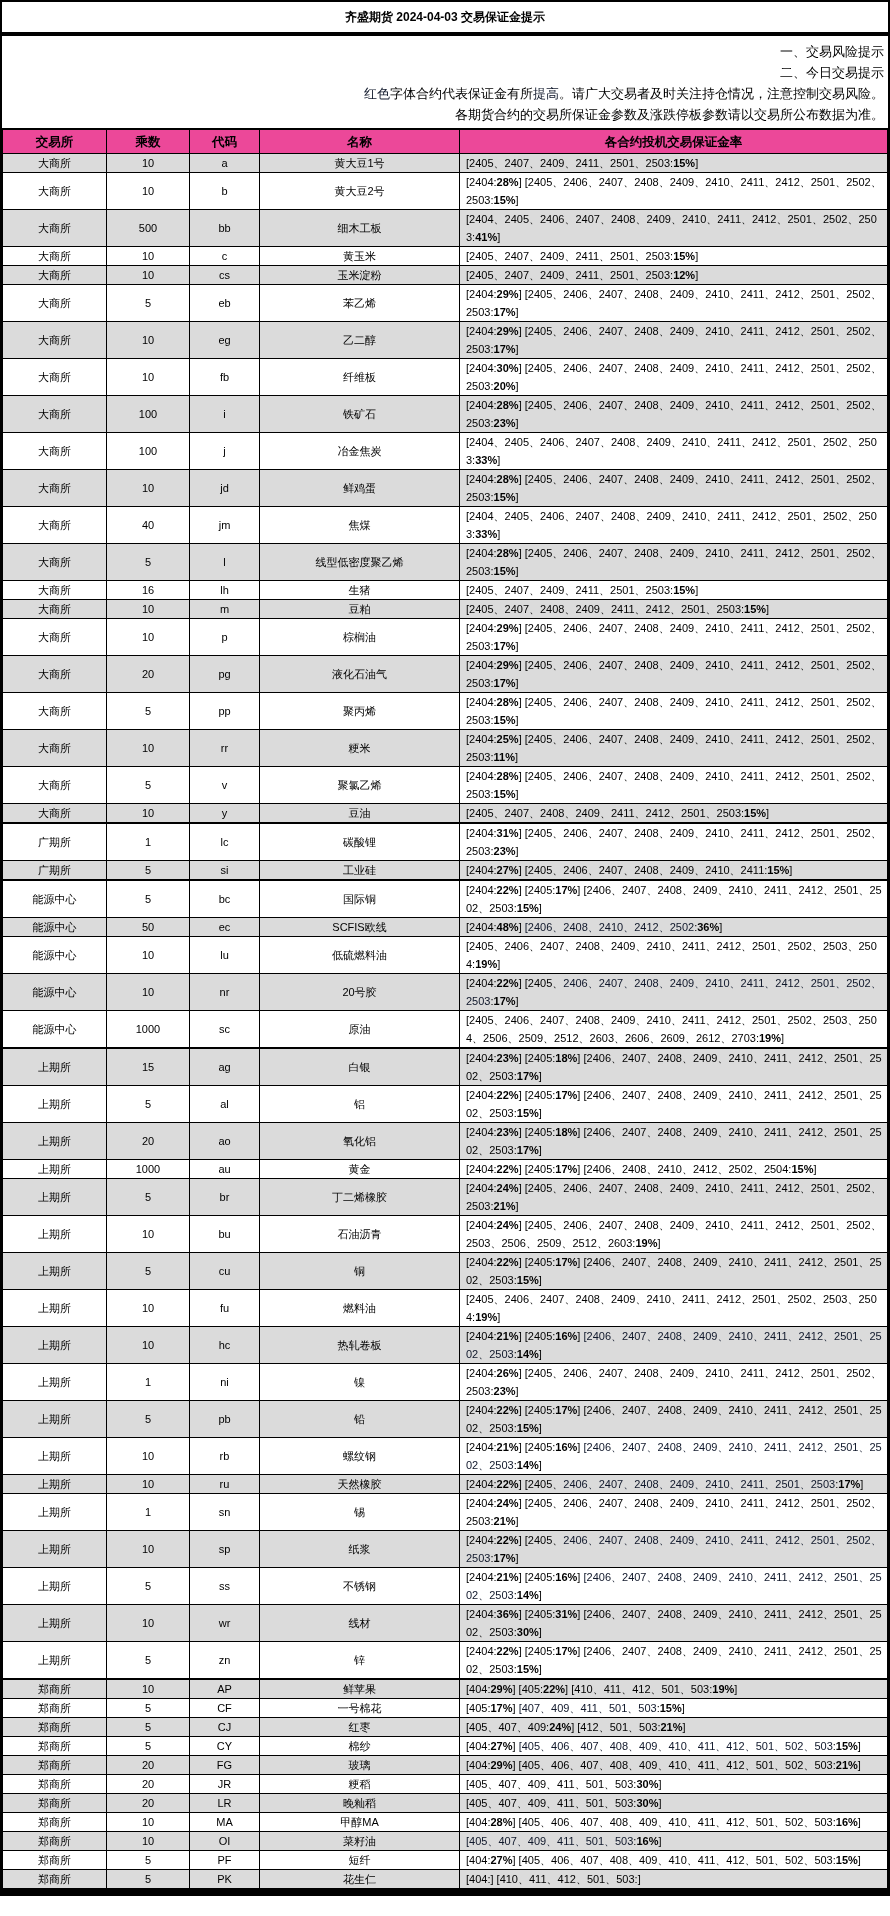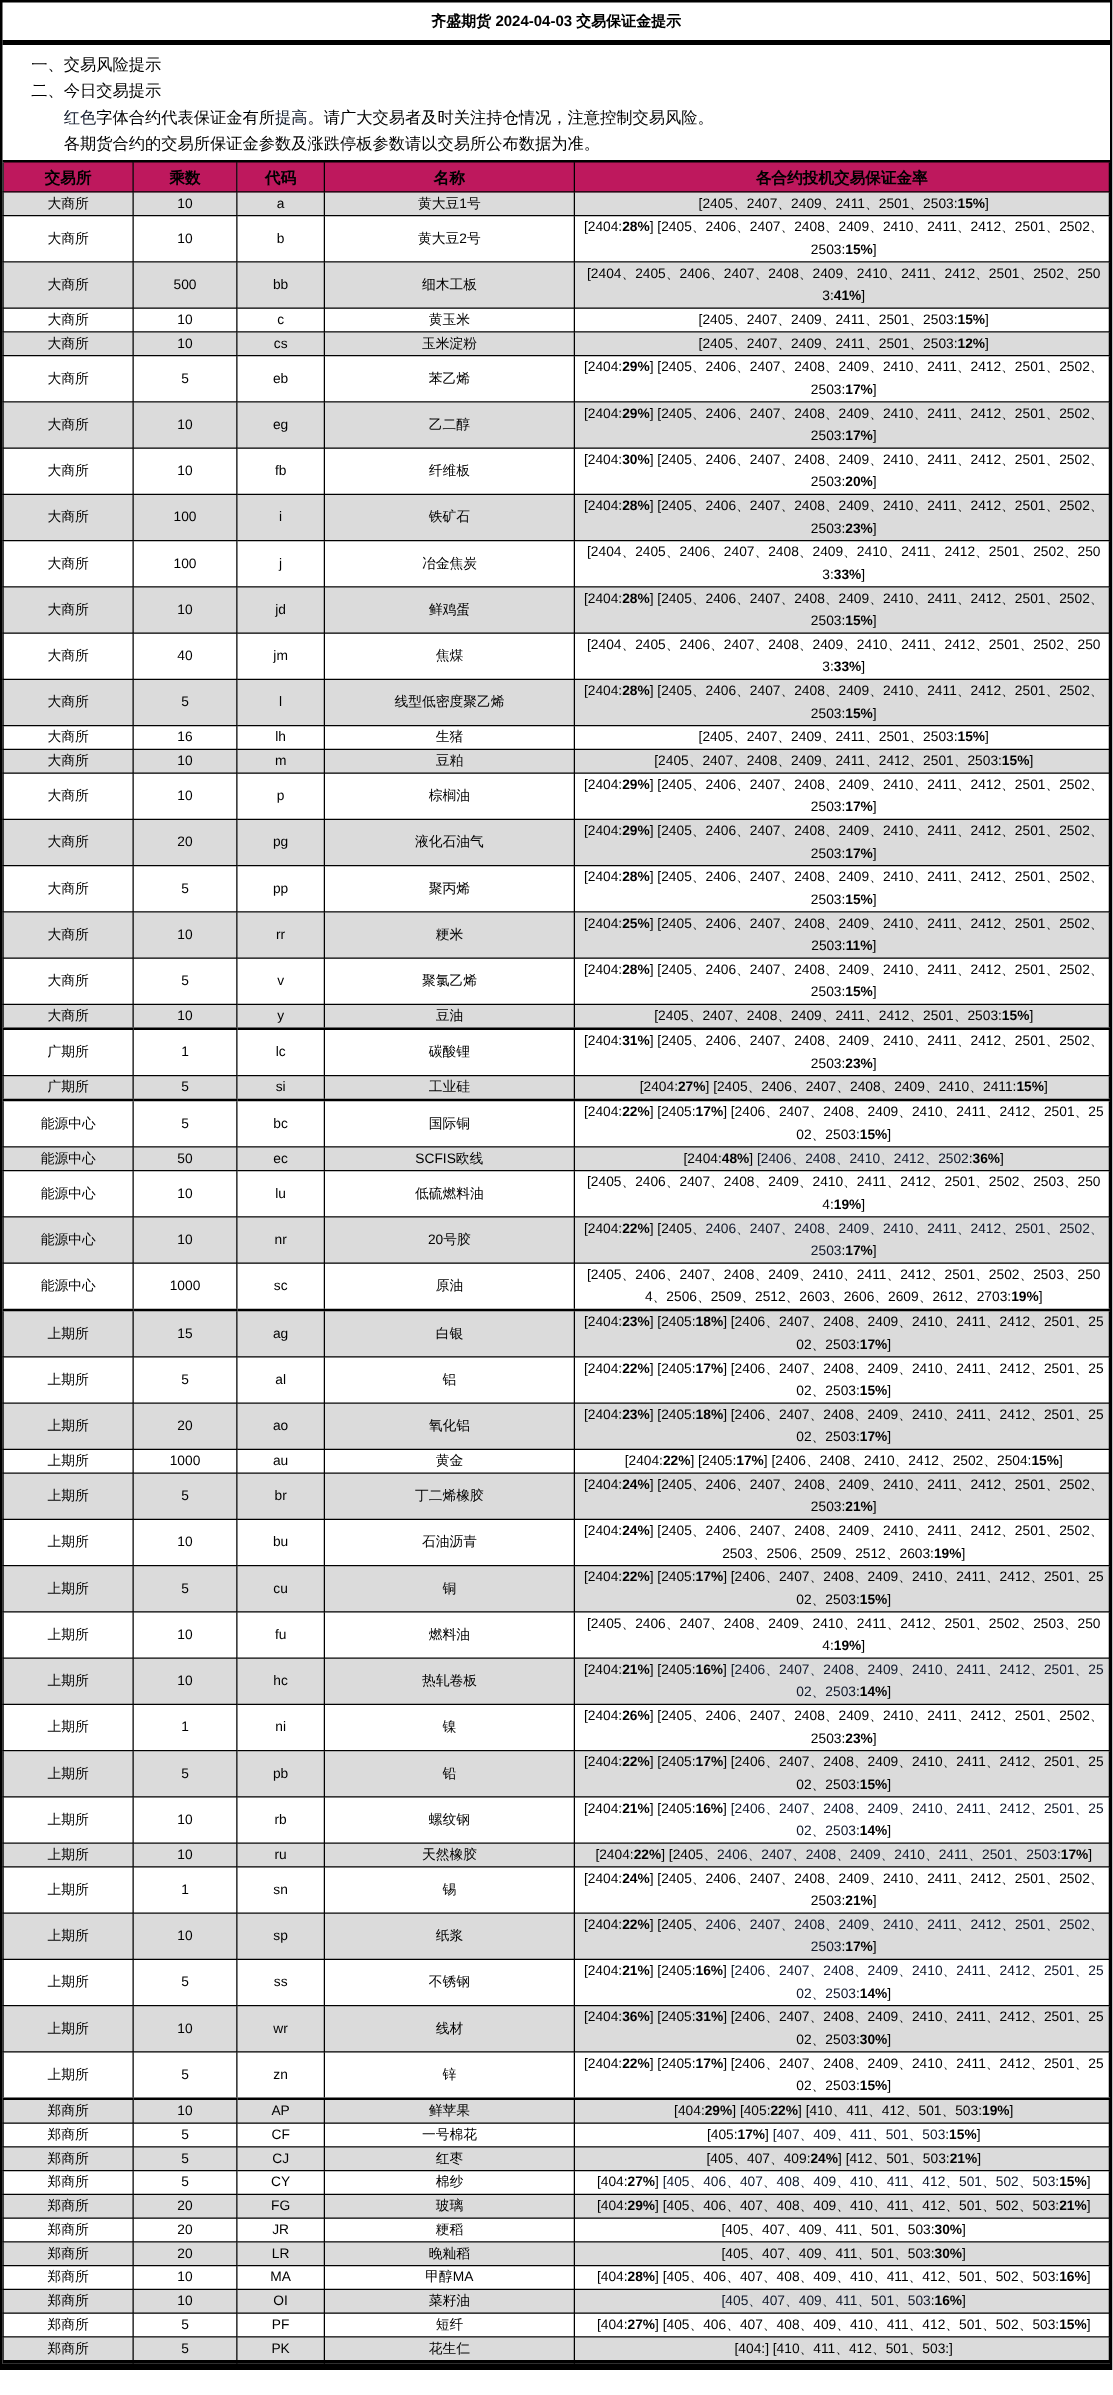--- a/index.html
+++ b/index.html
@@ -5,30 +5,30 @@
   html,body{margin:0;padding:0;background:#fff;}
   .page{
     width:890px; box-sizing:border-box; background:#fff; color:#000;
     border:2px solid #000; border-bottom:5px solid #000;
     font-family:"Liberation Sans","DejaVu Sans",sans-serif;
   }
   .title{
     font-size:12px; font-weight:bold; text-align:center;
     padding:7px 0 6px; border-bottom:4px solid #000;
   }
-  .intro{padding:5px 23px 3px;}
+  .intro{padding:5px 4px 3px;text-align:right;}
   .intro .line{font-size:13px; line-height:21px; margin:0;}
   .indent{text-indent:2em;}
   .red{color:#0f172a;}
   table{width:100%; border-collapse:collapse; table-layout:fixed;
         border-top:2px solid #000; border-bottom:3px solid #000;}
   th,td{border:1px solid #000; font-size:11px; line-height:18px;
         padding:0 3px; text-align:center; word-break:break-all;}
-  th{font-size:12.5px; font-weight:bold; height:23px; background:#be185d;}
-  td.c-margin{text-align:center; padding-left:6px;}
+  th{font-size:12.5px; font-weight:bold; height:23px; background:#ec4899;}
+  td.c-margin{text-align:left; padding-left:6px;}
   tr.g td{background:#dbdbdb;}
   tr.w td{background:#fff;}
   tr.gs td{border-top:2.5px solid #000;}
   .pct{font-weight:bold;}
 </style>
 </head>
 <body>
 
 <div class="page">
 

